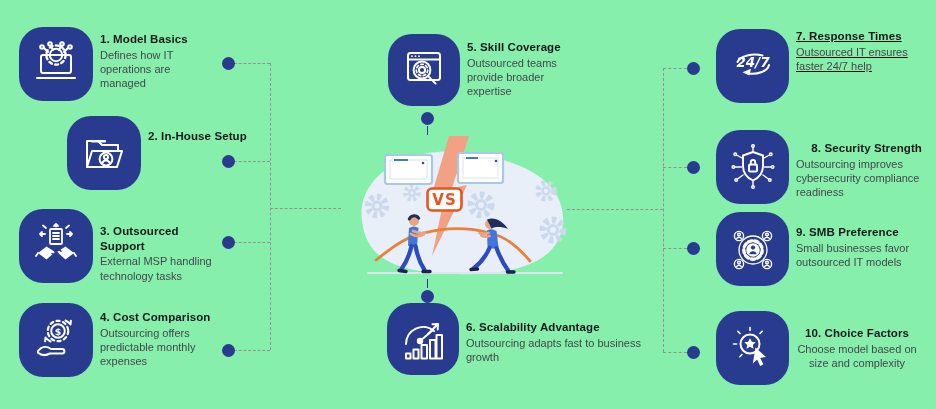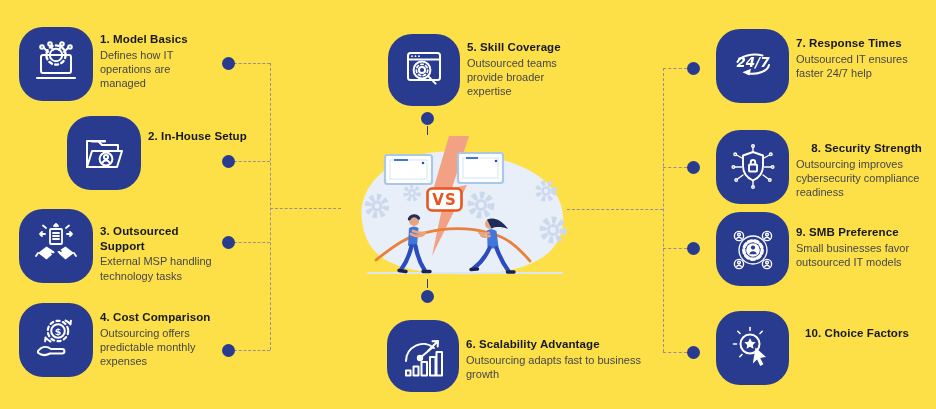--- a/index.html
+++ b/index.html
@@ -1,17 +1,17 @@
 <!DOCTYPE html>
 <html><head>
 <meta charset="utf-8">
 <style>
   * { box-sizing: border-box; margin: 0; padding: 0; }
   body { background: #fff; font-family: "Liberation Sans", sans-serif; }
-  .canvas { position: relative; width: 936px; height: 409px; background: #fde047; overflow: hidden; }
+  .canvas { position: relative; width: 936px; height: 409px; background: #86efac; overflow: hidden; }
 
   .item { position: absolute; display: flex; gap: 7px; }
   .icon-box {
     width: 74px; height: 74px; flex: 0 0 auto;
     background: #283b8f; border-radius: 24px;
     display: flex; align-items: center; justify-content: center;
   }
   .icon-box.small { width: 72px; height: 72px; }
   .icon-box svg { width: 48px; height: 48px; }
   .item-text { display: flex; flex-direction: column; }
@@ -117,21 +117,21 @@
         <circle cx="22" cy="24" r="3.1"></circle>
         <circle cx="22" cy="24" r="5.7" stroke-dasharray="2.4 2.6" stroke-width="1.7"></circle>
       </svg>
     </div>
     <div class="item-text" style="width:124px; margin-top:6px;">
       <div class="item-title">5. Skill Coverage</div>
       <div class="item-desc">Outsourced teams provide broader expertise</div>
     </div>
   </div>
 
-  <div class="item" style="left:387px; top:320px;">
+  <div class="item" style="left:387px; top:303px;">
     <div class="icon-box small">
       <svg viewBox="0 0 48 48" fill="none" stroke="#fff" stroke-width="2" stroke-linecap="round" stroke-linejoin="round">
         <path d="M7 29 a17 17 0 0 1 28 -13"></path>
         <circle cx="21" cy="26" r="2.2" fill="#fff"></circle>
         <path d="M21 26 l13 -11"></path>
         <path d="M29 19 L39 9 m-5.5 0.3 l5.5 -0.3 l-0.3 5.5"></path>
         <rect x="7" y="38.5" width="4.5" height="5"></rect>
         <rect x="14.5" y="34.5" width="5" height="9"></rect>
         <rect x="22.5" y="30" width="5.5" height="13.5"></rect>
         <rect x="31" y="25" width="5.5" height="18.5"></rect>
@@ -146,21 +146,21 @@
 
   <div class="item" style="left:716px; top:29px;">
     <div class="icon-box" style="width:73px">
       <svg viewBox="0 0 48 48" fill="none" stroke="#fff" stroke-width="2" stroke-linecap="round" stroke-linejoin="round">
         <text x="24" y="24.5" font-size="13.5" font-weight="bold" font-style="italic" fill="#fff" stroke="none" text-anchor="middle" font-family="DejaVu Sans, sans-serif">24/7</text>
         <path d="M8.5 20 a18 10 0 0 1 25 -6.5"></path>
         <path d="M40 23 a17 10 0 0 1 -21 8.5"></path>
         <path d="M13.5 30.2 l8.5 -3.4 -1.6 6.8 z" fill="#fff" stroke="none"></path>
       </svg>
     </div>
-    <div class="item-text" style="width:112px; margin-top:7px;">
+    <div class="item-text" style="width:112px; text-decoration:underline;">
       <div class="item-title">7. Response Times</div>
       <div class="item-desc">Outsourced IT ensures faster 24/7 help</div>
     </div>
   </div>
 
   <div class="item" style="left:716px; top:130px;">
     <div class="icon-box" style="width:73px">
       <svg viewBox="0 0 48 48" fill="none" stroke="#fff" stroke-width="1.9" stroke-linecap="round" stroke-linejoin="round">
         <path d="M24 9 l10 3.5 v10.5 c0 7.5 -4.5 12 -10 14.5 c-5.5 -2.5 -10 -7 -10 -14.5 v-10.5 z"></path>
         <rect x="20" y="21.5" width="8" height="7" rx="1"></rect>
@@ -231,20 +231,21 @@
             <path d="M11 9.5 l-2.2 -2.2"></path>
             <path d="M31 9.5 l2.2 -2.2"></path>
             <path d="M7.5 20 h-3"></path>
             <path d="M13 30.5 l-2.2 2.2"></path>
         </g>
         <path d="M26.5 23.5 l10.5 9.5 -5.8 .9 3.2 6.3 -3.2 1.7 -3.1 -6.3 -4.3 3.9 z" fill="#fff" stroke="none"></path>
       </svg>
     </div>
     <div class="item-text" style="width:122px; margin-top:15px;">
       <div class="item-title">10. Choice Factors</div>
+      <div class="item-desc">Choose model based on size and complexity</div>
     </div>
   </div>
 
   <div class="dash-v" style="left:270px; top:63px; height:287px;"></div>
   <div class="dash-h" style="left:234px; top:62.5px; width:36px;"></div>
   <div class="dash-h" style="left:234px; top:160.5px; width:36px;"></div>
   <div class="dash-h" style="left:234px; top:241.5px; width:36px;"></div>
   <div class="dash-h" style="left:234px; top:349.5px; width:36px;"></div>
   <div class="dash-h" style="left:270px; top:207.5px; width:71px;"></div>
   <div class="dot" style="left:221.5px; top:56.5px;"></div>

